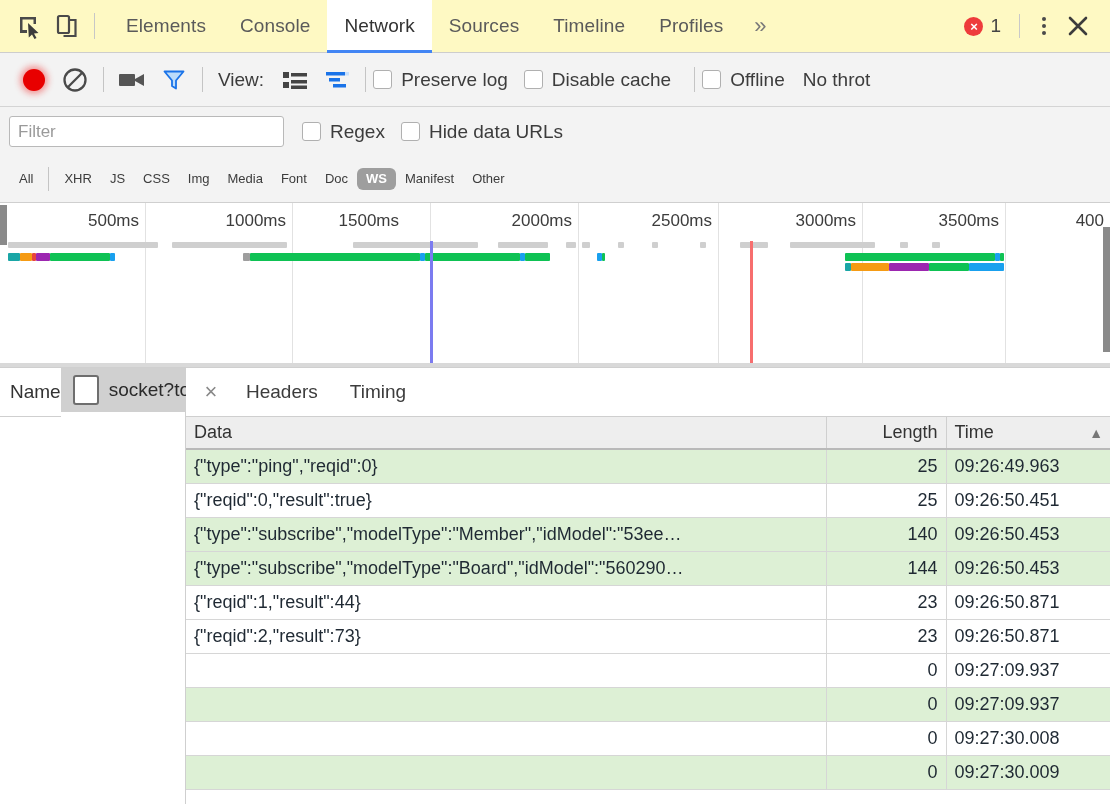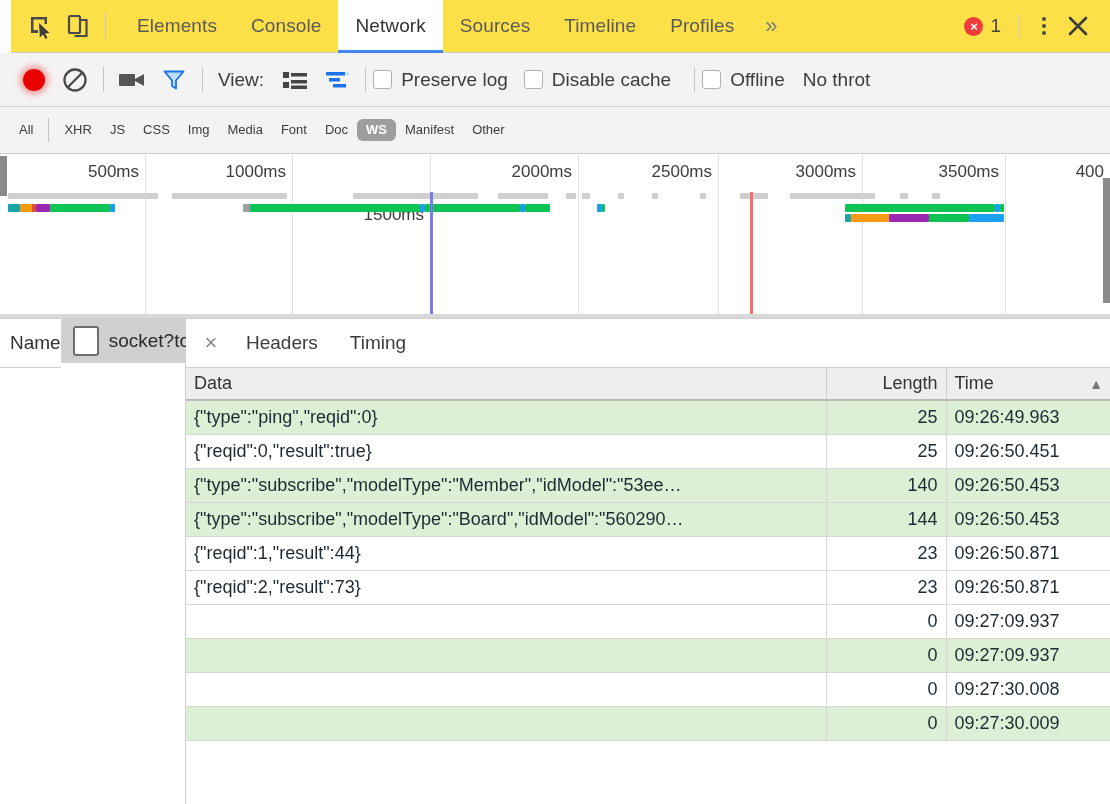--- a/index.html
+++ b/index.html
@@ -22,26 +22,25 @@
     position: relative;
     display: flex;
     flex-direction: column;
     background: #fff;
   }
 
   
   .tabbar {
     height: 52px;
     min-height: 52px;
-    background: #fde047;
+    background: #fef9c3;
     border-bottom: 1px solid #cdcdcd;
     display: flex;
     align-items: stretch;
     position: relative;
-    margin-left: 11px;
   }
   .tb-tools {
     display: flex;
     align-items: center;
     padding: 0 6px 0 10px;
   }
   .tb-icon-btn {
     width: 38px;
     height: 38px;
     display: flex;
@@ -575,41 +574,53 @@
       <span class="chk-label">Disable cache</span>
     </label>
     <div class="tb-div"></div>
     <label class="chk-item">
       <span class="chk"></span>
       <span class="chk-label">Offline</span>
     </label>
     <span class="throttle">No throt</span>
   </div>
 
+  <div class="filter-bar">
+    <input class="filter-input" type="text" placeholder="Filter" style="">
+    <div style="width:18px"></div>
+    <label class="chk-item">
+      <span class="chk"></span>
+      <span class="chk-label">Regex</span>
+    </label>
+    <label class="chk-item">
+      <span class="chk"></span>
+      <span class="chk-label">Hide data URLs</span>
+    </label>
+  </div>
 
   <div class="type-bar">
     <span class="type-pill">All</span>
     <span class="type-div"></span>
     <span class="type-pill">XHR</span>
     <span class="type-pill">JS</span>
     <span class="type-pill">CSS</span>
     <span class="type-pill">Img</span>
     <span class="type-pill">Media</span>
     <span class="type-pill">Font</span>
     <span class="type-pill">Doc</span>
     <span class="type-pill selected">WS</span>
     <span class="type-pill">Manifest</span>
     <span class="type-pill">Other</span>
   </div>
 
   <div class="overview">
     <div class="ov-ruler" id="ov-ruler">
         <div class="ov-tick-label" style="left: 145px;">500ms</div>
         <div class="ov-tick-label" style="left: 292px;">1000ms</div>
-        <div class="ov-tick-label" style="left: 430px; margin-top: 43px;">1500ms</div>
+        <div class="ov-tick-label" style="left: 405px;">1500ms</div>
         <div class="ov-tick-label" style="left: 578px;">2000ms</div>
         <div class="ov-tick-label" style="left: 718px;">2500ms</div>
         <div class="ov-tick-label" style="left: 862px;">3000ms</div>
         <div class="ov-tick-label" style="left: 1005px;">3500ms</div>
         <div class="ov-tick-label" style="left: 1110px;">400</div>
       </div>
     <div id="ov-grid">
         <div class="ov-gridline" style="left: 145px;"></div>
         <div class="ov-gridline" style="left: 292px;"></div>
         <div class="ov-gridline" style="left: 430px;"></div>

